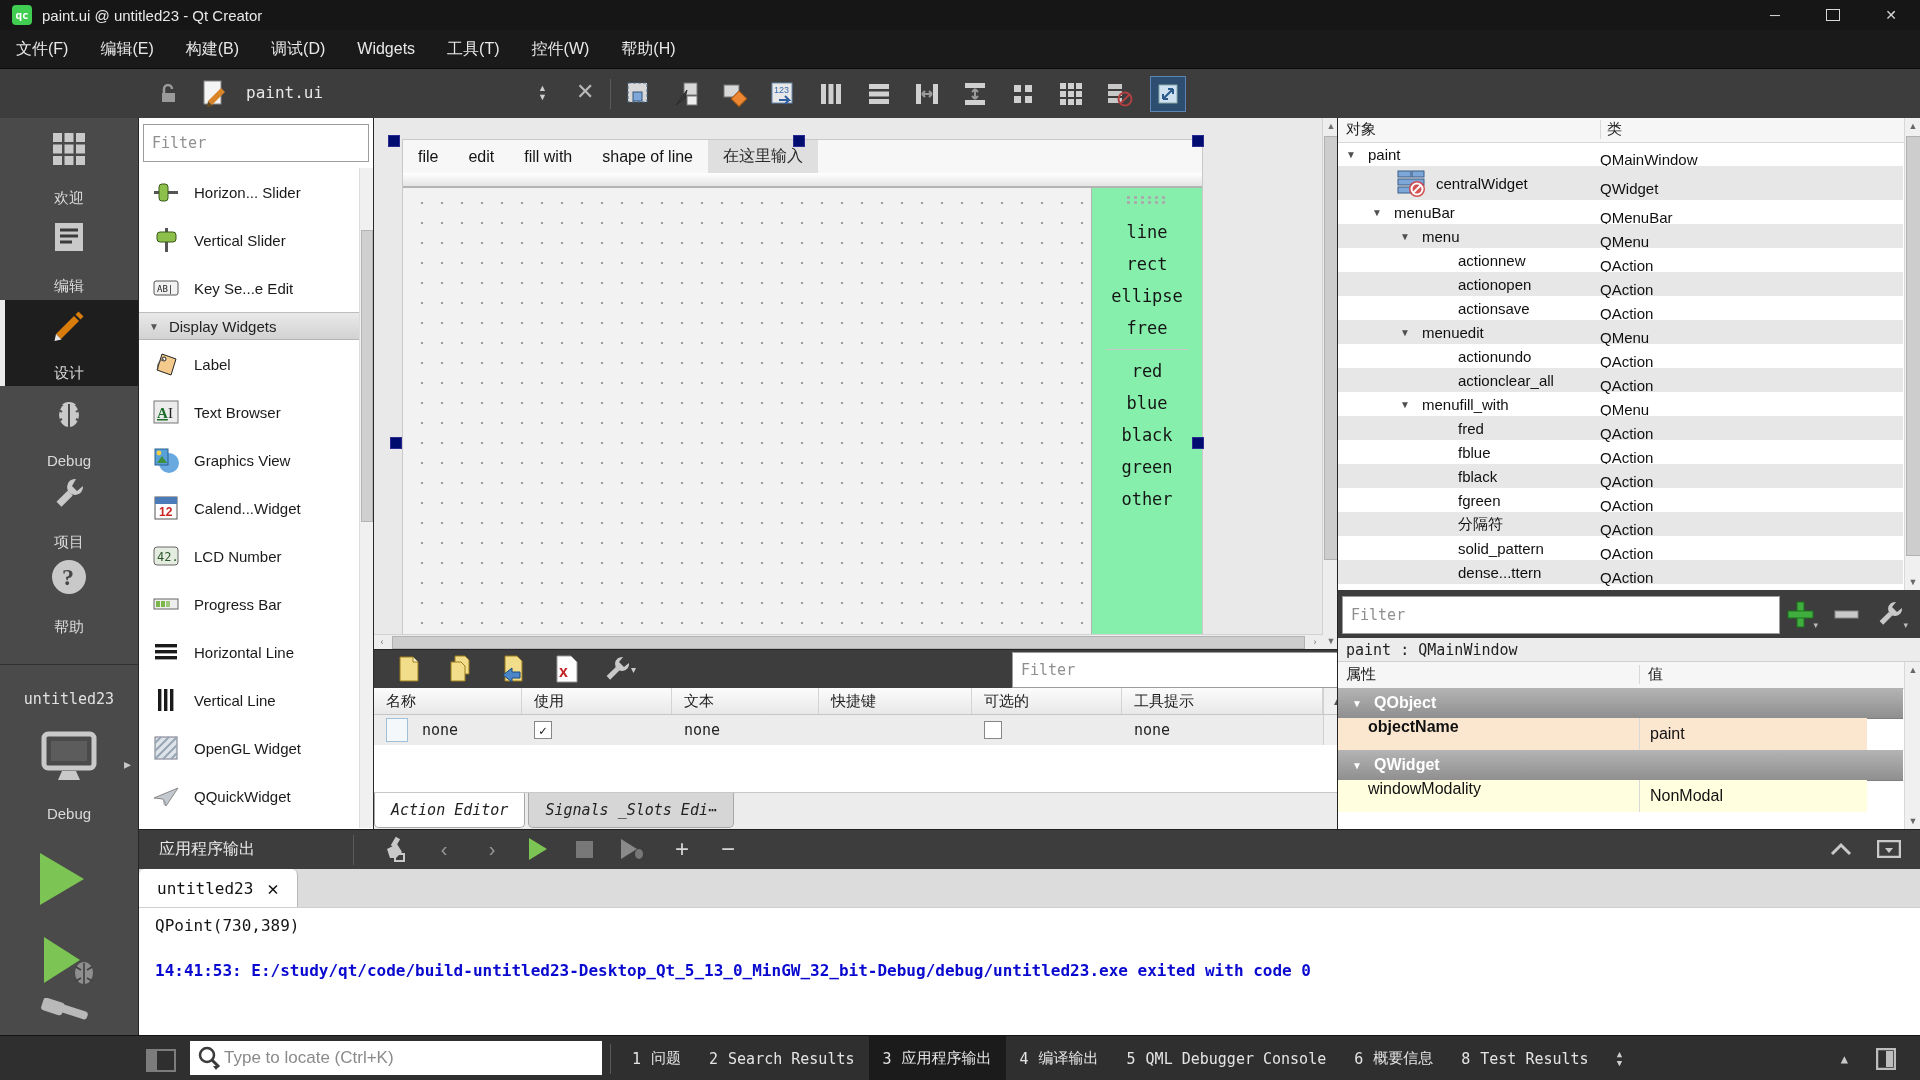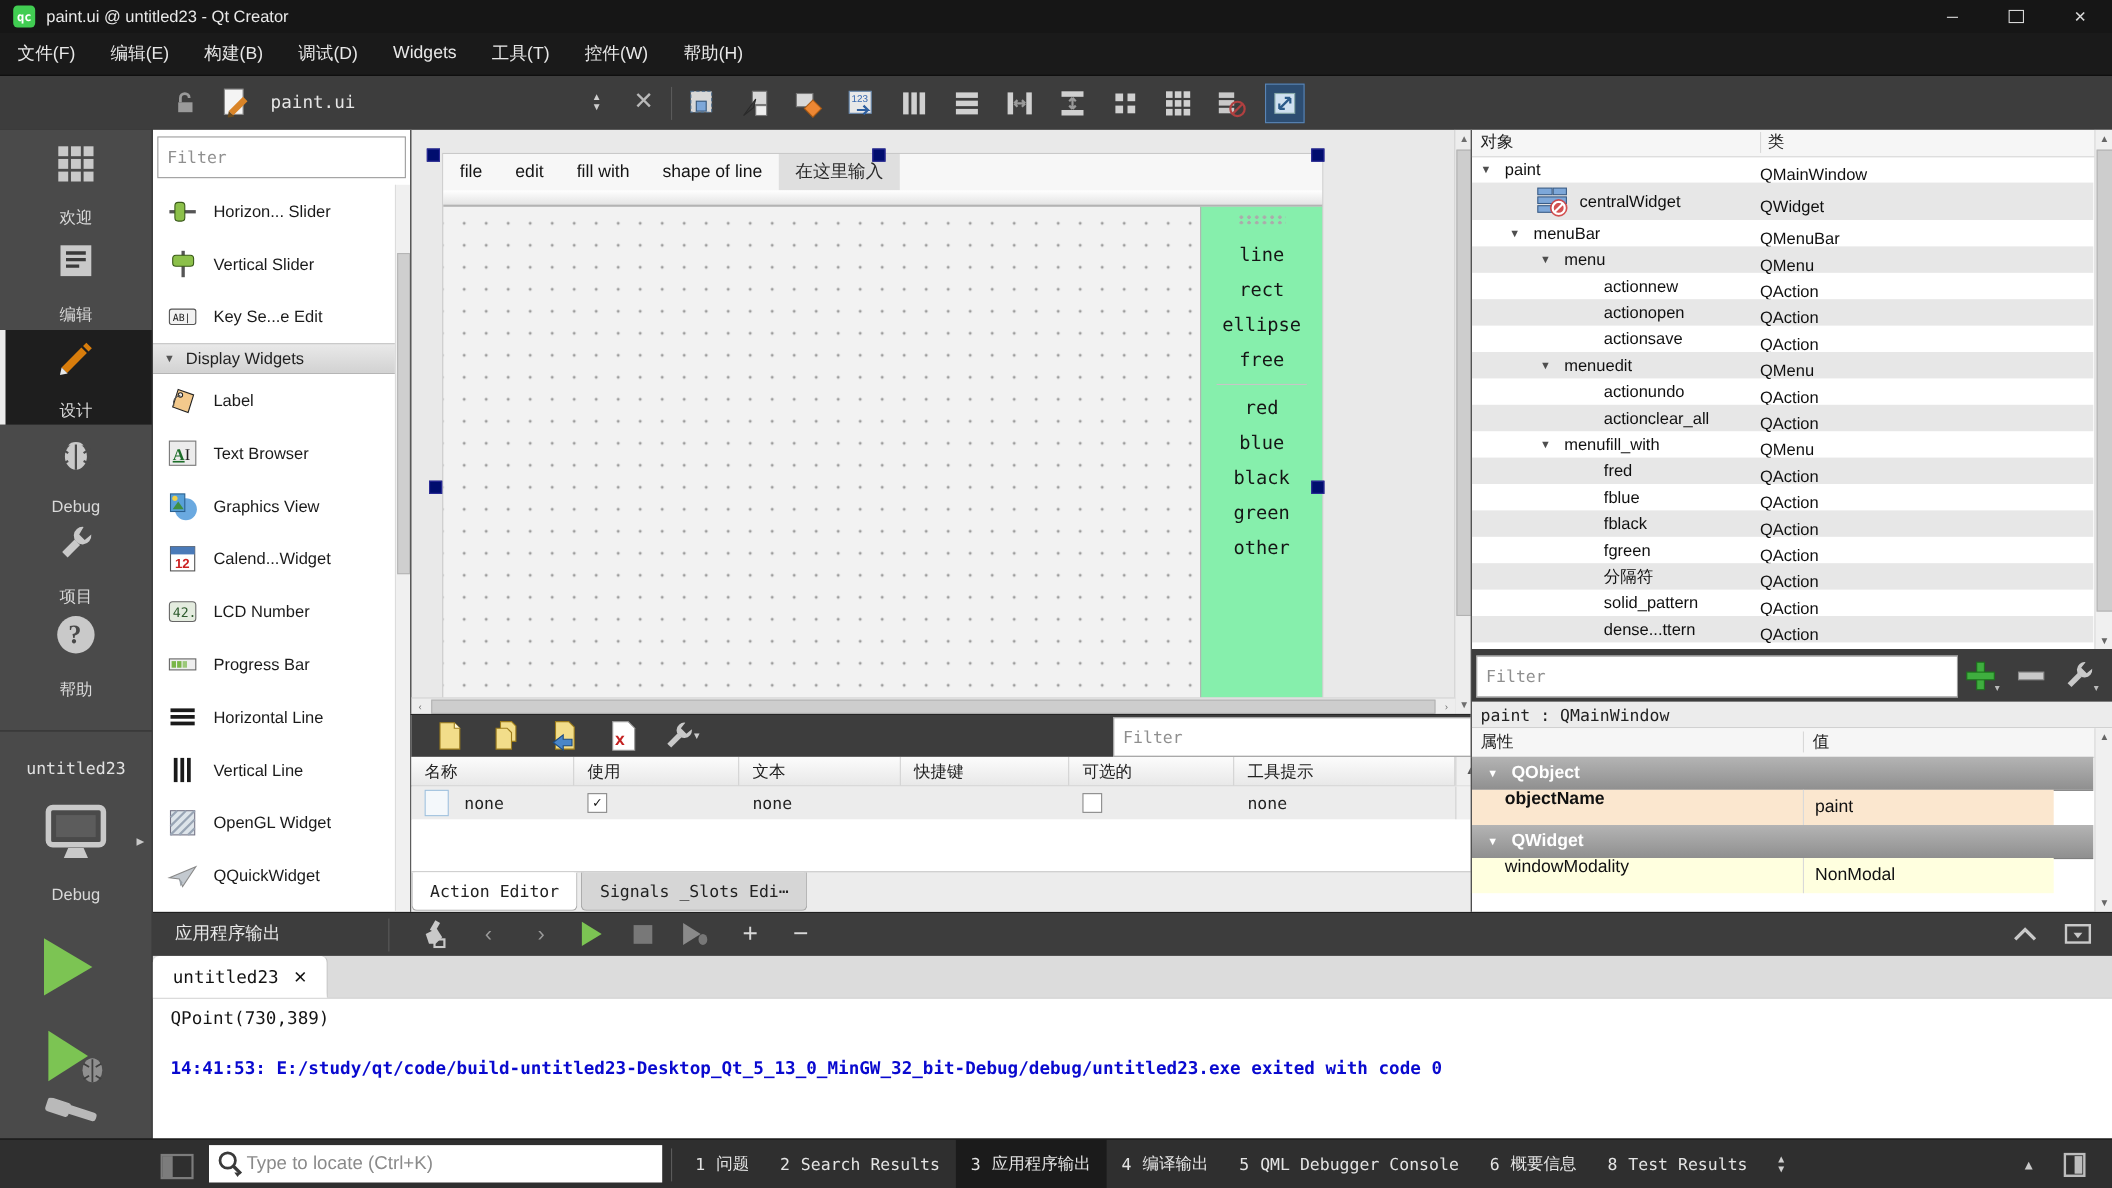--- a/index.html
+++ b/index.html
@@ -86,21 +86,21 @@
   .aico{position:absolute;top:4px;width:34px;height:30px;display:flex;align-items:center;justify-content:center;}
   .aheader{height:26px;display:grid;grid-template-columns:148px 150px 147px 153px 150px 1fr 15px;
         background:linear-gradient(#fcfcfc,#e8e8e8);border-bottom:1px solid #c6c6c6;font-size:15px;color:#222;flex:none;}
   .aheader div{display:flex;align-items:center;padding-left:12px;border-right:1px solid #d3d3d3;}
   .arow{height:30px;display:grid;grid-template-columns:148px 150px 147px 153px 150px 1fr 15px;background:#ececec;
         font-family:"DejaVu Sans Mono",monospace;font-size:15px;color:#222;flex:none;}
   .arow div{display:flex;align-items:center;padding-left:12px;}
   .selbox{width:20px;height:22px;border:1px solid #9fc0dd;background:#f4f8fb;margin-right:14px;}
   .cb{width:16px;height:16px;background:#fff;border:1px solid #878787;display:flex;align-items:center;
       justify-content:center;font-size:13px;color:#111;}
-  .atabs{height:37px;background:#ececec;border-top:1px solid #c9c9c9;display:flex;align-items:flex-start;flex:none;}
+  .atabs{height:37px;background:#ececec;border-top:1px solid #c9c9c9;display:flex;align-items:flex-start;flex:none;font-style:italic;}
   .atab{height:34px;display:flex;align-items:center;padding:0 16px;font-family:"DejaVu Sans Mono",monospace;
         font-size:15px;border:1px solid #a8a8a8;border-top:0;background:#d6d6d6;color:#222;
         border-radius:0 0 5px 5px;margin-right:3px;}
   .atab.active{background:#fff;}
   .asb{border-left:1px solid #d0d0d0;background:#f0f0f0;display:flex;align-items:flex-start;justify-content:center;}
 
   
   .rightpanel{left:1337px;top:118px;width:583px;height:711px;background:#fff;border-left:1px solid #232323;overflow:hidden;}
   .oiheader{position:absolute;left:0;top:0;width:583px;height:24px;background:#f6f6f6;border-bottom:1px solid #d8d8d8;
         font-size:15px;color:#222;}

